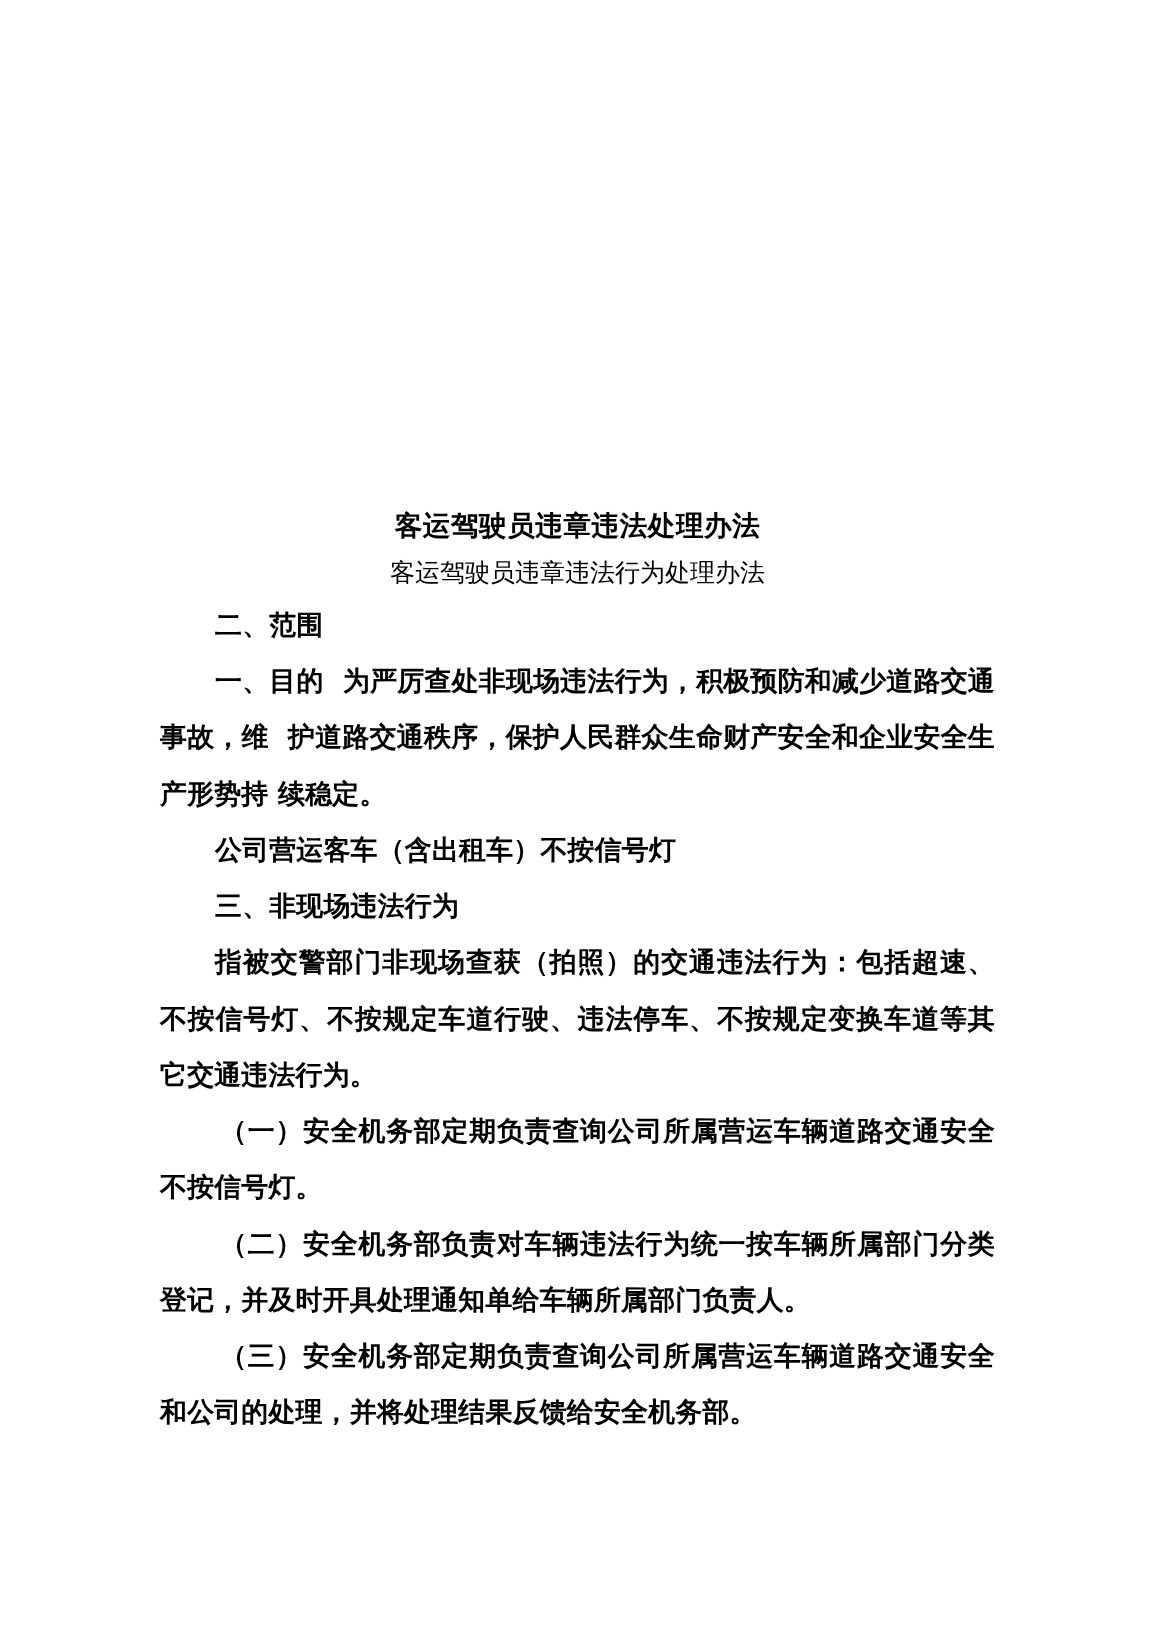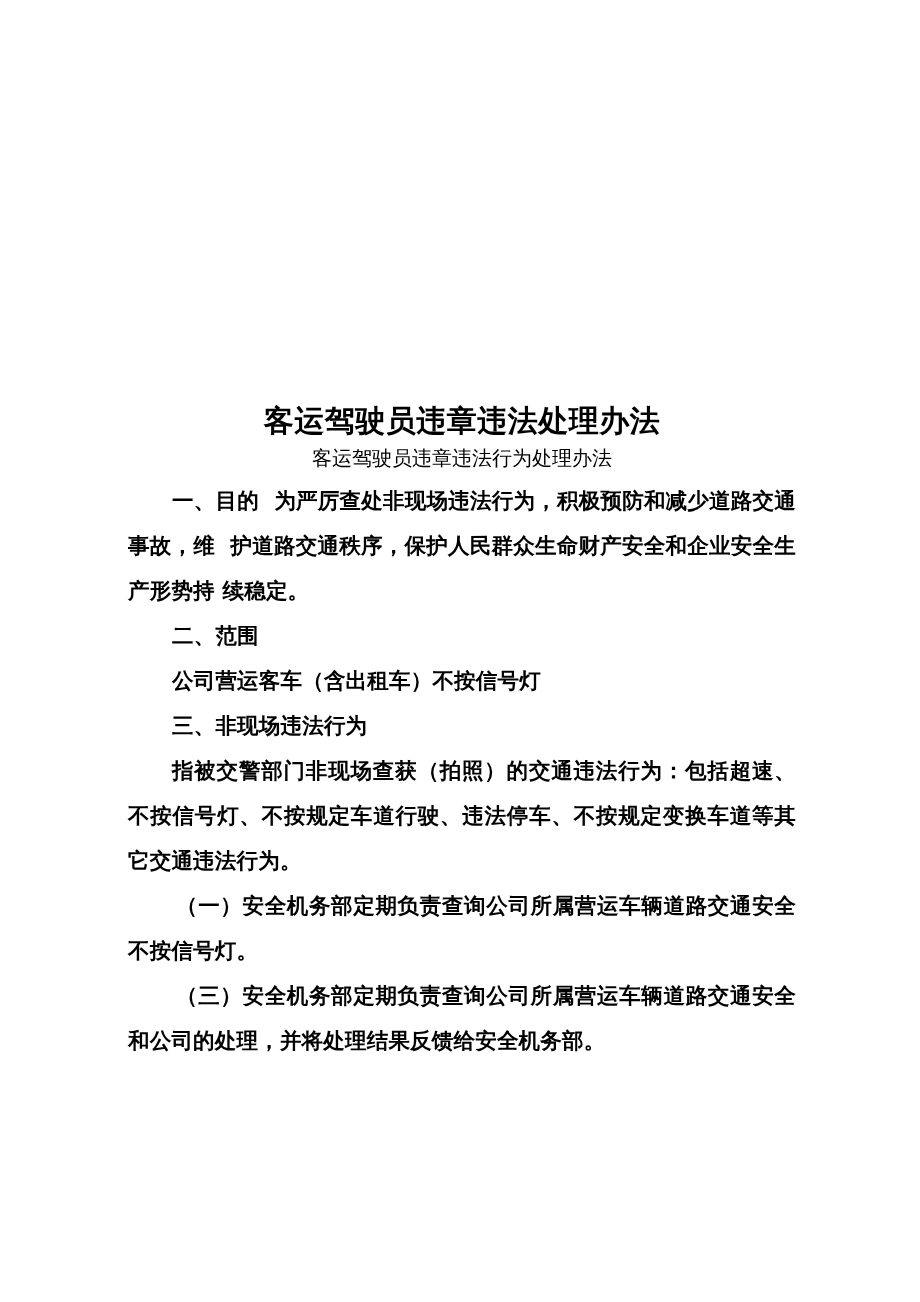--- a/index.html
+++ b/index.html
@@ -29,21 +29,21 @@
   .doc-body {
     position: absolute;
     left: 128px;
     top: 400px;
     width: 668px;
   }
 
   .doc-title {
     font-family: "DejaVu Serif", "Liberation Serif", serif;
     font-weight: 700;
-    font-size: 30px;
+    font-size: 22px;
     line-height: 42px;
     text-align: center;
     letter-spacing: 0.5px;
     margin: 0 0 2px 0;
     white-space: pre;
   }
 
   .doc-subtitle {
     font-family: "DejaVu Sans", "Liberation Sans", sans-serif;
     font-weight: 400;
@@ -77,30 +77,31 @@
 </head>
 <body>
 
 <div class="page">
   <div class="doc-body">
 
     <h1 class="doc-title">客运驾驶员违章违法处理办法</h1>
 
     <div class="doc-subtitle">客运驾驶员违章违法行为处理办法</div>
 
+    <p class="para indent2">二、范围</p>
+
     <p class="para indent2">一、目的  为严厉查处非现场违法行为，积极预防和减少道路交通事故，维  护道路交通秩序，保护人民群众生命财产安全和企业安全生产形势持 续稳定。</p>
-
-    <p class="para indent2">二、范围</p>
 
     <p class="para indent2">公司营运客车（含出租车）不按信号灯</p>
 
     <p class="para indent2">三、非现场违法行为</p>
 
     <p class="para indent2">指被交警部门非现场查获（拍照）的交通违法行为：包括超速、 不按信号灯、不按规定车道行驶、违法停车、不按规定变换车道等其  它交通违法行为。</p>
 
 
     <p class="para indent2p">（一）安全机务部定期负责查询公司所属营运车辆道路交通安全  不按信号灯。</p>
 
+    <p class="para indent2p">（二）安全机务部负责对车辆违法行为统一按车辆所属部门分类  登记，并及时开具处理通知单给车辆所属部门负责人。</p>
 
     <p class="para indent2p">（三）安全机务部定期负责查询公司所属营运车辆道路交通安全  和公司的处理，并将处理结果反馈给安全机务部。</p>
 
   </div>
 </div>
 
 </body></html>

